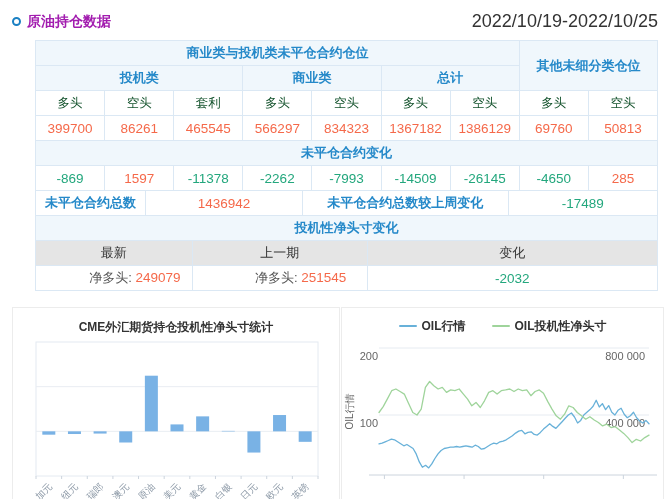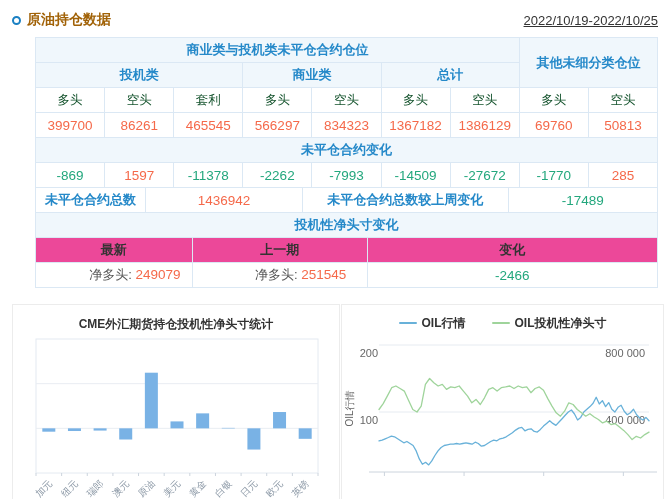--- a/index.html
+++ b/index.html
@@ -4,37 +4,37 @@
 <style>
   * { margin:0; padding:0; box-sizing:border-box; }
   html,body { width:672px; height:499px; background:#fff; overflow:hidden;
               font-family:"Liberation Sans","DejaVu Sans",sans-serif; }
   
   .page-header { display:flex; justify-content:space-between; align-items:center;
                  padding:11px 14px 8px 12px; }
   .title-wrap { display:flex; align-items:center; }
   .ring-icon { width:9px; height:9px; border:2px solid #1a80c3; border-radius:50%;
                display:inline-block; margin-right:6px; }
-  .page-title { font-size:14px; font-weight:bold; color:#a16207; }
-  .date-range { font-size:13px; color:#333;text-decoration:underline; }
+  .page-title { font-size:14px; font-weight:bold; color:#a21caf; }
+  .date-range { font-size:18px; color:#333; }
   
   .table-wrap { margin:0 14px 0 35px; }
   table { width:100%; border-collapse:collapse; table-layout:fixed; }
   table + table { margin-top:-1px; }
   td { border:1px solid #dbe8f4; text-align:center; height:25px;
        font-size:13px; color:#333; overflow:hidden; white-space:nowrap; }
   .banner td, td.banner { background:#f0f7fc; color:#2589c9; font-weight:bold; }
   .ghead td { background:#f0f7fc; color:#2589c9; font-weight:bold; }
   .colhead td { color:#14532d; font-size:12.5px; }
   .num { font-size:13.5px; }
   .orange { color:#f5694a; }
   .pos { color:#f5694a; }
   .neg { color:#23a77d; }
   .bluelabel { color:#2589c9; font-weight:bold;margin-top:19px; }
-  .subhead td { background:#ec4899; font-weight:bold; color:#333; }
+  .subhead td { background:#e5e5e5; font-weight:normal; color:#333; }
   .netlabel { color:#555;margin-left:42px; }
   
   .charts { display:flex; gap:1px; margin:16px 8px 0 12px; }
   .panel { background:#fff; border:1px solid #ececec; height:199px; }
   .panel.left { width:328px; }
   .panel.right { width:323px; }
   .chart-title { text-align:center; font-size:12px; font-weight:bold; color:#333;
                  padding-top:11px; height:30px; }
   .legend { display:flex; justify-content:center; gap:26px; align-items:center;
             height:28px; padding-top:8px; }
@@ -103,22 +103,22 @@
     <tr class="banner">
       <td colspan="9">未平仓合约变化</td>
     </tr>
     <tr>
       <td class="num sign neg">-869</td>
       <td class="num sign pos">1597</td>
       <td class="num sign neg">-11378</td>
       <td class="num sign neg">-2262</td>
       <td class="num sign neg">-7993</td>
       <td class="num sign neg">-14509</td>
-      <td class="num sign neg">-27672</td>
-      <td class="num sign neg">-1770</td>
+      <td class="num sign neg">-26145</td>
+      <td class="num sign neg">-4650</td>
       <td class="num sign pos">285</td>
     </tr>
   </tbody>
     </table>
 
   <table>
     <colgroup>
         <col style="width:17.7%">
         <col style="width:25.2%">
         <col style="width:33.1%">
@@ -151,21 +151,21 @@
     </tr>
     <tr>
       <td>
         <span class="netlabel">净多头:</span>
         <span class="num orange">249079</span>
       </td>
       <td>
         <span class="netlabel">净多头:</span>
         <span class="num orange">251545</span>
       </td>
-      <td class="num sign neg">-2466</td>
+      <td class="num sign neg">-2032</td>
     </tr>
   </tbody>
     </table>
 </div>
 
 <div class="charts">
 
   <div class="panel left">
     <div class="chart-title">CME外汇期货持仓投机性净头寸统计</div>
     <svg id="barChart" width="326" height="167">

